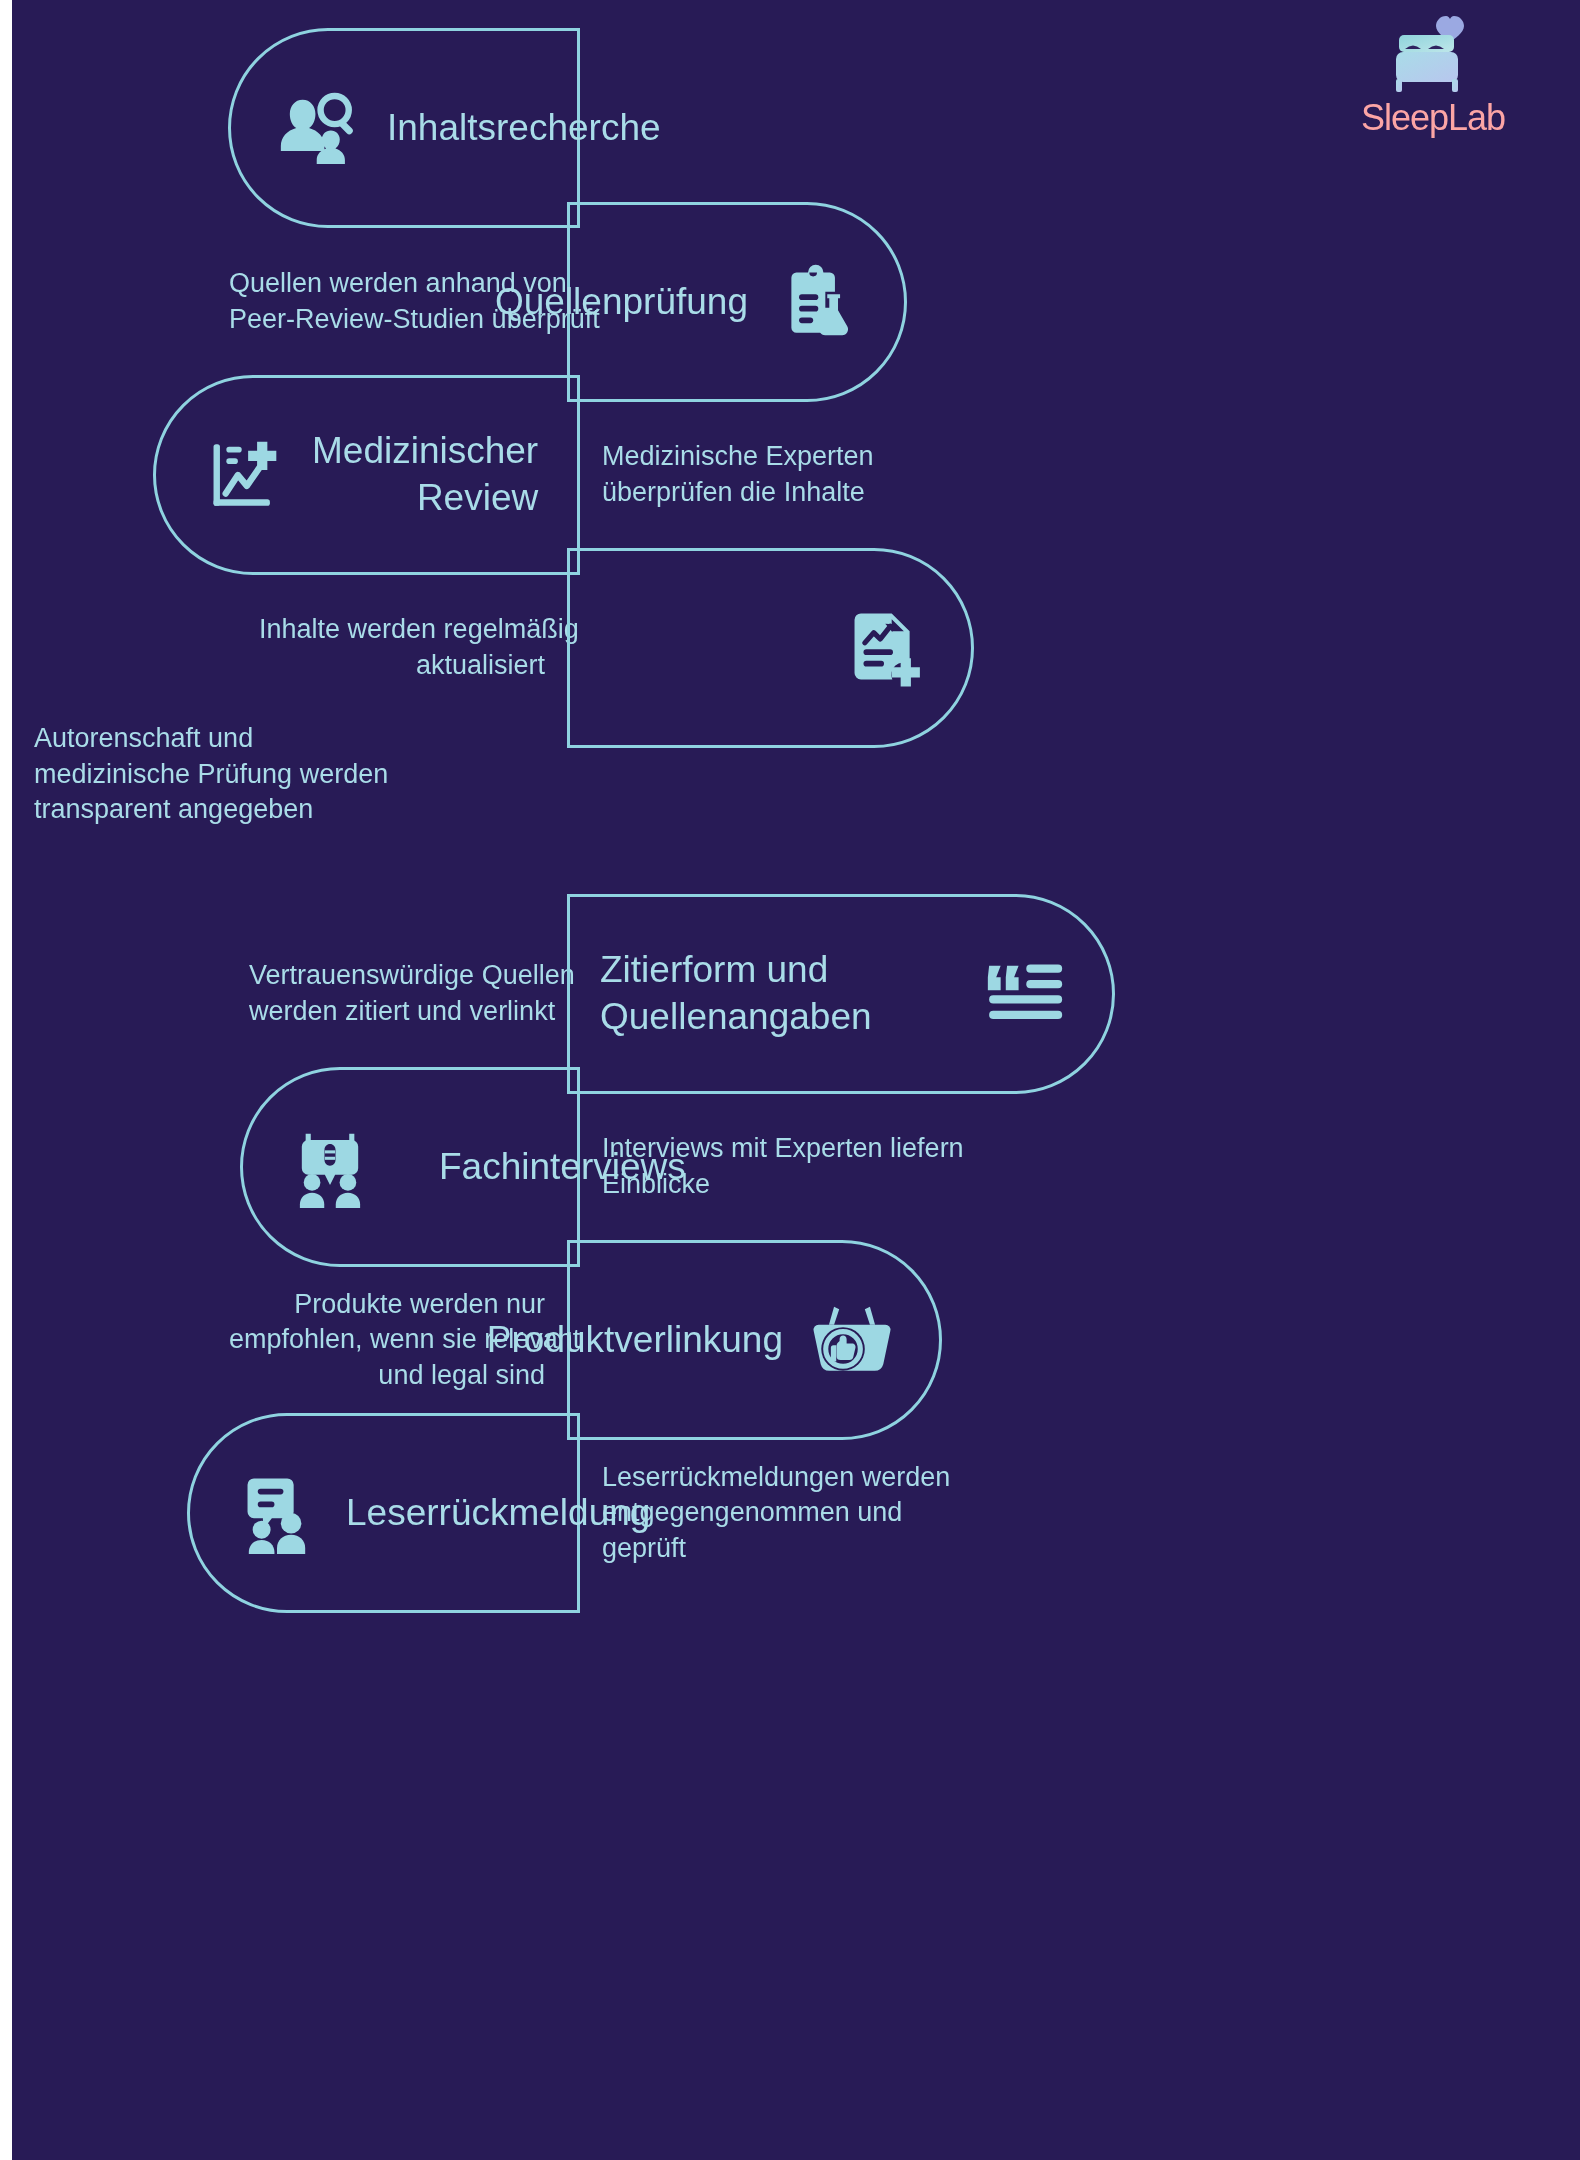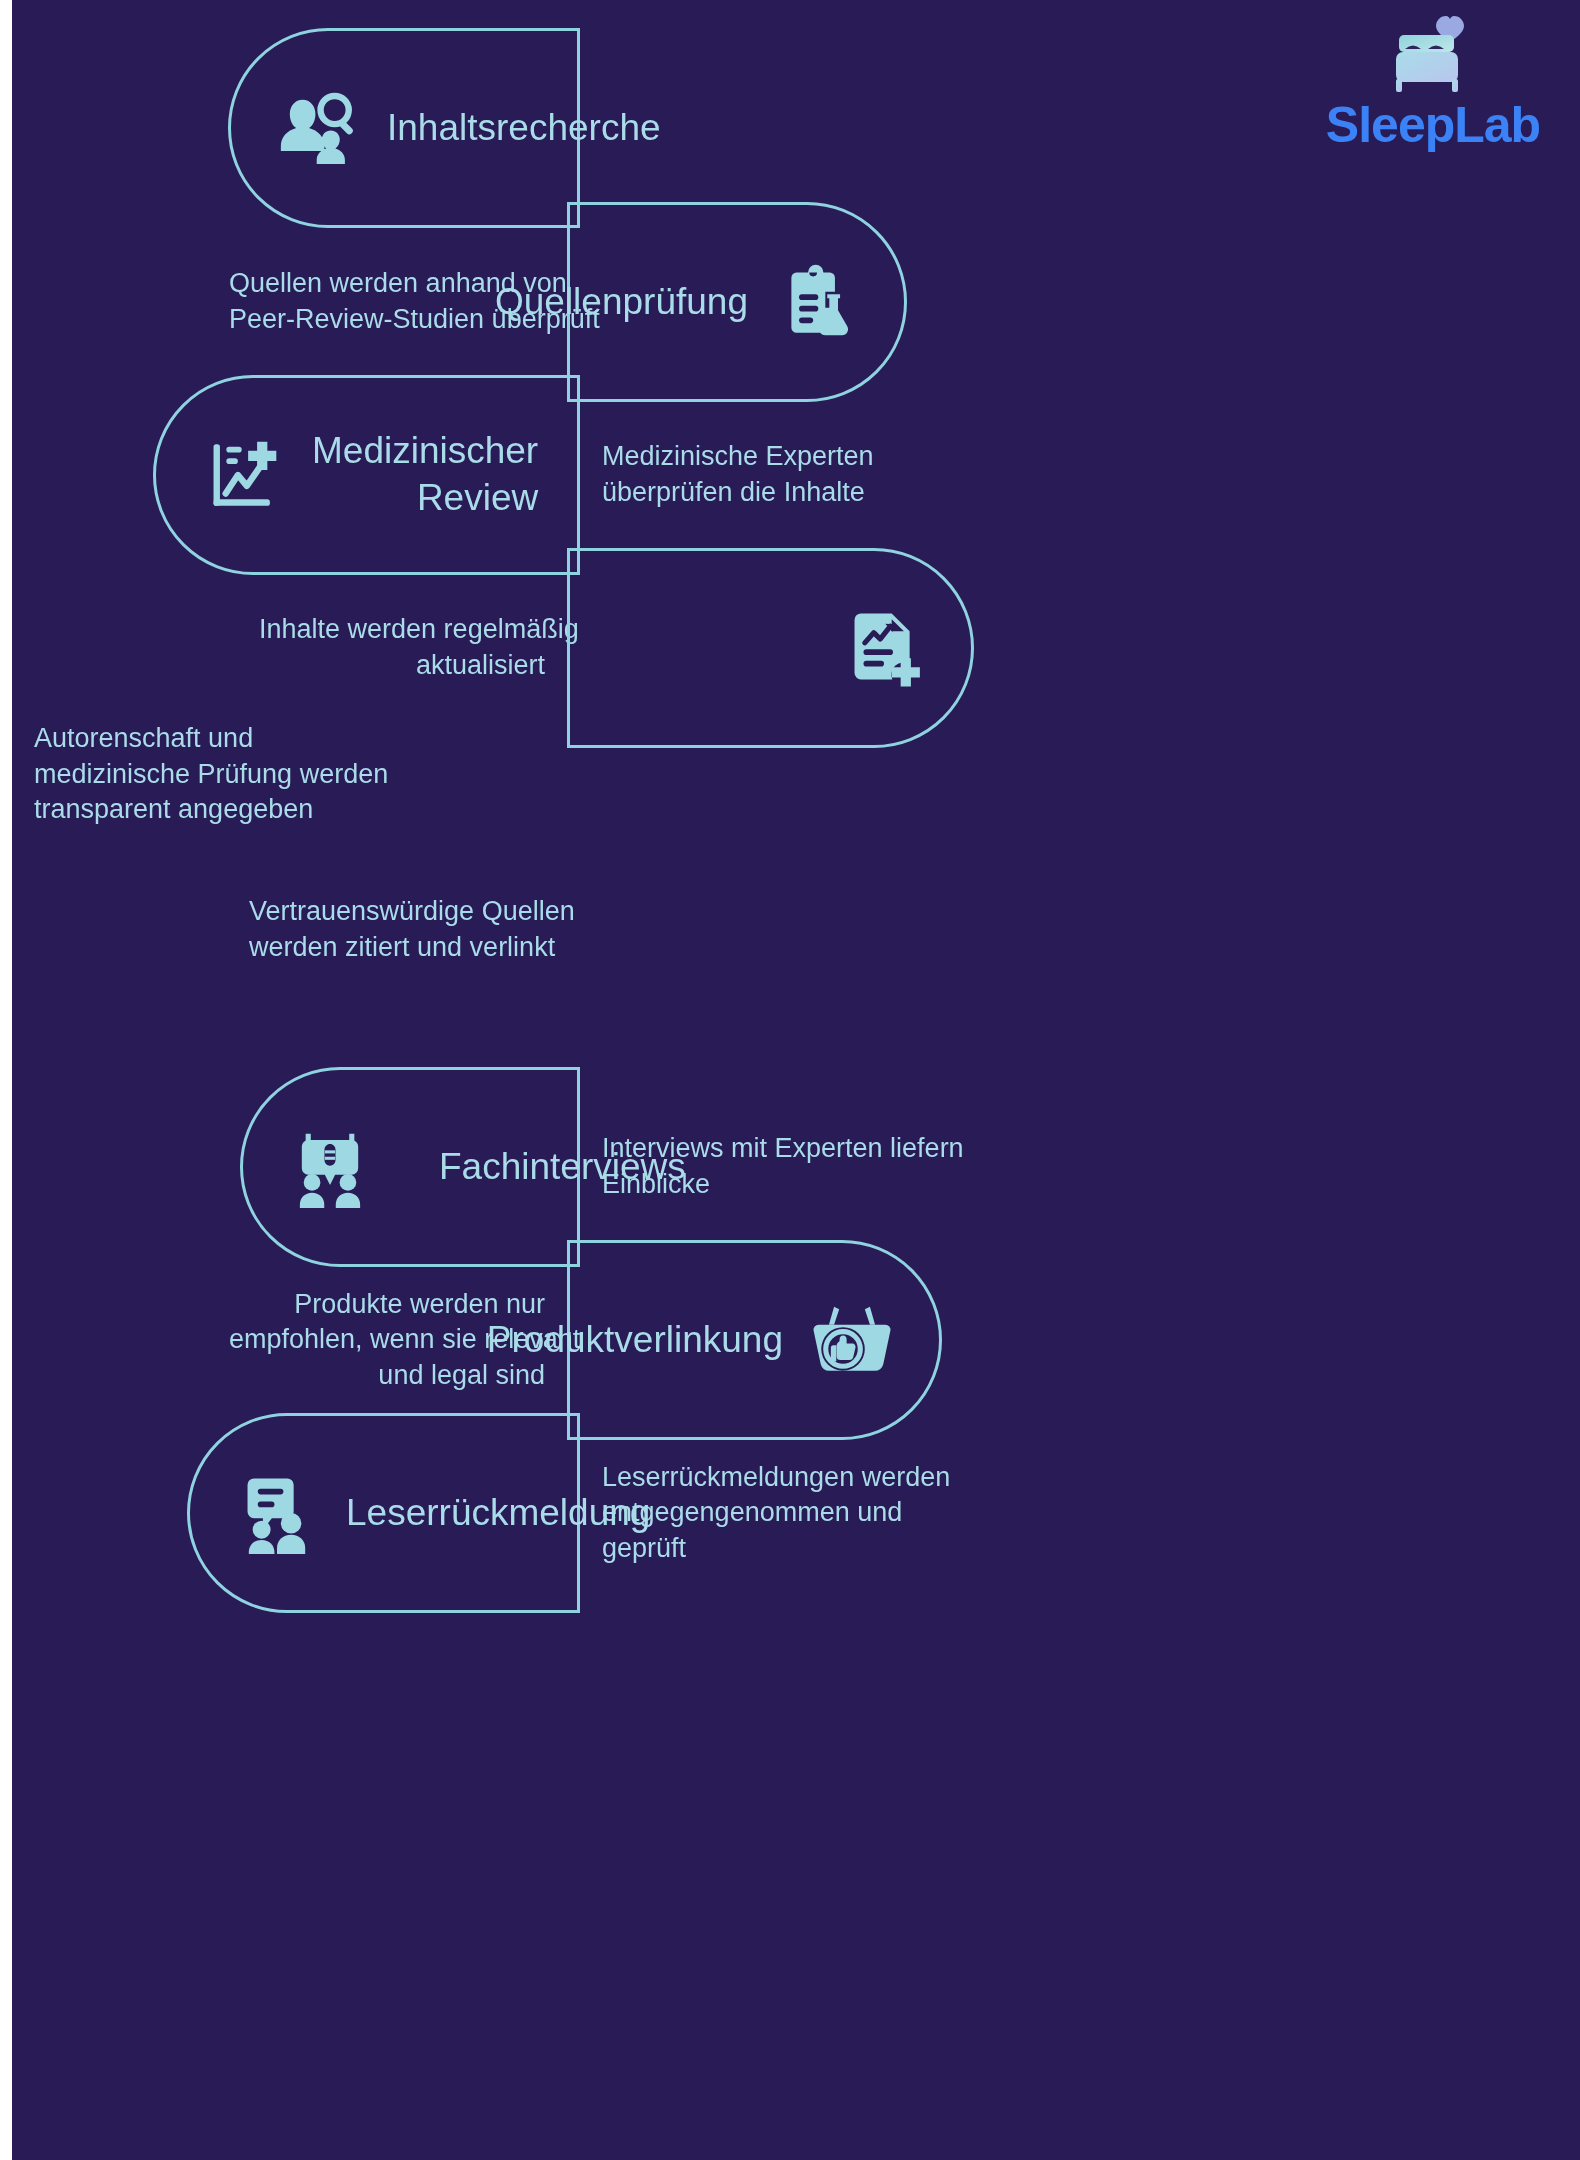--- a/index.html
+++ b/index.html
@@ -36,23 +36,23 @@
     top: 12px;
     width: 250px;
     height: 155px;
     display: flex;
     flex-direction: column;
     align-items: center;
     justify-content: flex-start;
   }
   .logo-mark { width: 110px; height: 92px; display:block; }
   .logo-word {
-    font-size: 50px;
-    font-weight: bold;
-    color: #3b82f6;
+    font-size: 36px;
+    font-weight: normal;
+    color: #fca5a5;
     letter-spacing: -1px;
     line-height: 1;
     margin-top: -4px;
     white-space: nowrap;
   }
 
   
   .row {
     position: absolute;
     left: 0;
@@ -235,20 +235,34 @@
             <span class="desc-line">medizinische Prüfung werden</span>
             <span class="desc-line">transparent angegeben</span>
           </div>
         </div>
         <div class="row right-card" style="top: 894px;">
           <div style="width: 215px; flex: 0 0 auto;"></div>
           <div class="desc align-right" style="width: 340px;">
             <span class="desc-line">Vertrauenswürdige Quellen</span>
             <span class="desc-line">werden zitiert und verlinkt</span>
           </div>
+          <div class="card round-right" style="width: 548px;">
+            <span class="card-title">Zitierform und Quellenangaben</span>
+            <span class="card-icon">
+              <svg viewBox="0 0 64 64">
+                <g fill="#9DD8E3">
+      <path d="M4 10h9l-3.5 9H13v10H3V19l1-9zm14 0h9l-3.5 9H27v10H17V19l1-9z"></path>
+      <rect x="33" y="9" width="28" height="6.5" rx="3.2"></rect>
+      <rect x="33" y="21" width="28" height="6.5" rx="3.2"></rect>
+      <rect x="4" y="33" width="57" height="6.5" rx="3.2"></rect>
+      <rect x="4" y="45" width="57" height="6.5" rx="3.2"></rect>
+    </g>
+              </svg>
+            </span>
+          </div>
         </div>
         <div class="row left-card" style="top: 1067px;">
           <div style="width: 228px; flex: 0 0 auto;"></div>
           <div class="card round-left" style="width: 340px; gap: 40px;">
             <span class="card-icon">
               <svg viewBox="0 0 64 64">
                 <g fill="#9DD8E3">
       <path d="M13 6h4v7h-4V6zm34 0h4v7h-4V6z"></path>
       <path d="M15 11h34a5 5 0 0 1 5 5v17a5 5 0 0 1-5 5H36l-4 8-4-8H15a5 5 0 0 1-5-5V16a5 5 0 0 1 5-5z"></path>
       <path d="M32 14c2.4 0 4.3 2 4.3 4.4v8.2c0 2.4-1.9 4.4-4.3 4.4s-4.3-2-4.3-4.4v-8.2c0-2.4 1.9-4.4 4.3-4.4z" fill="#281B56"></path>

